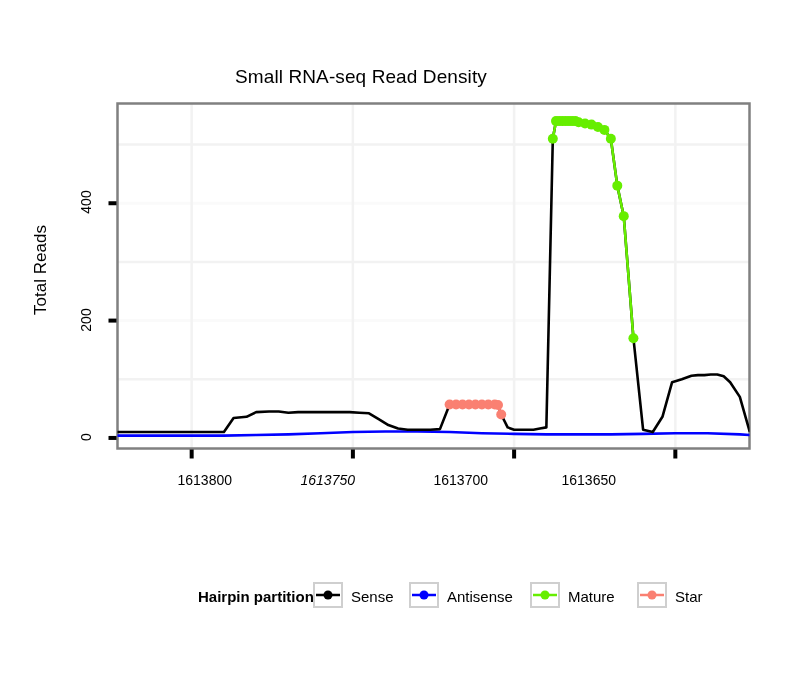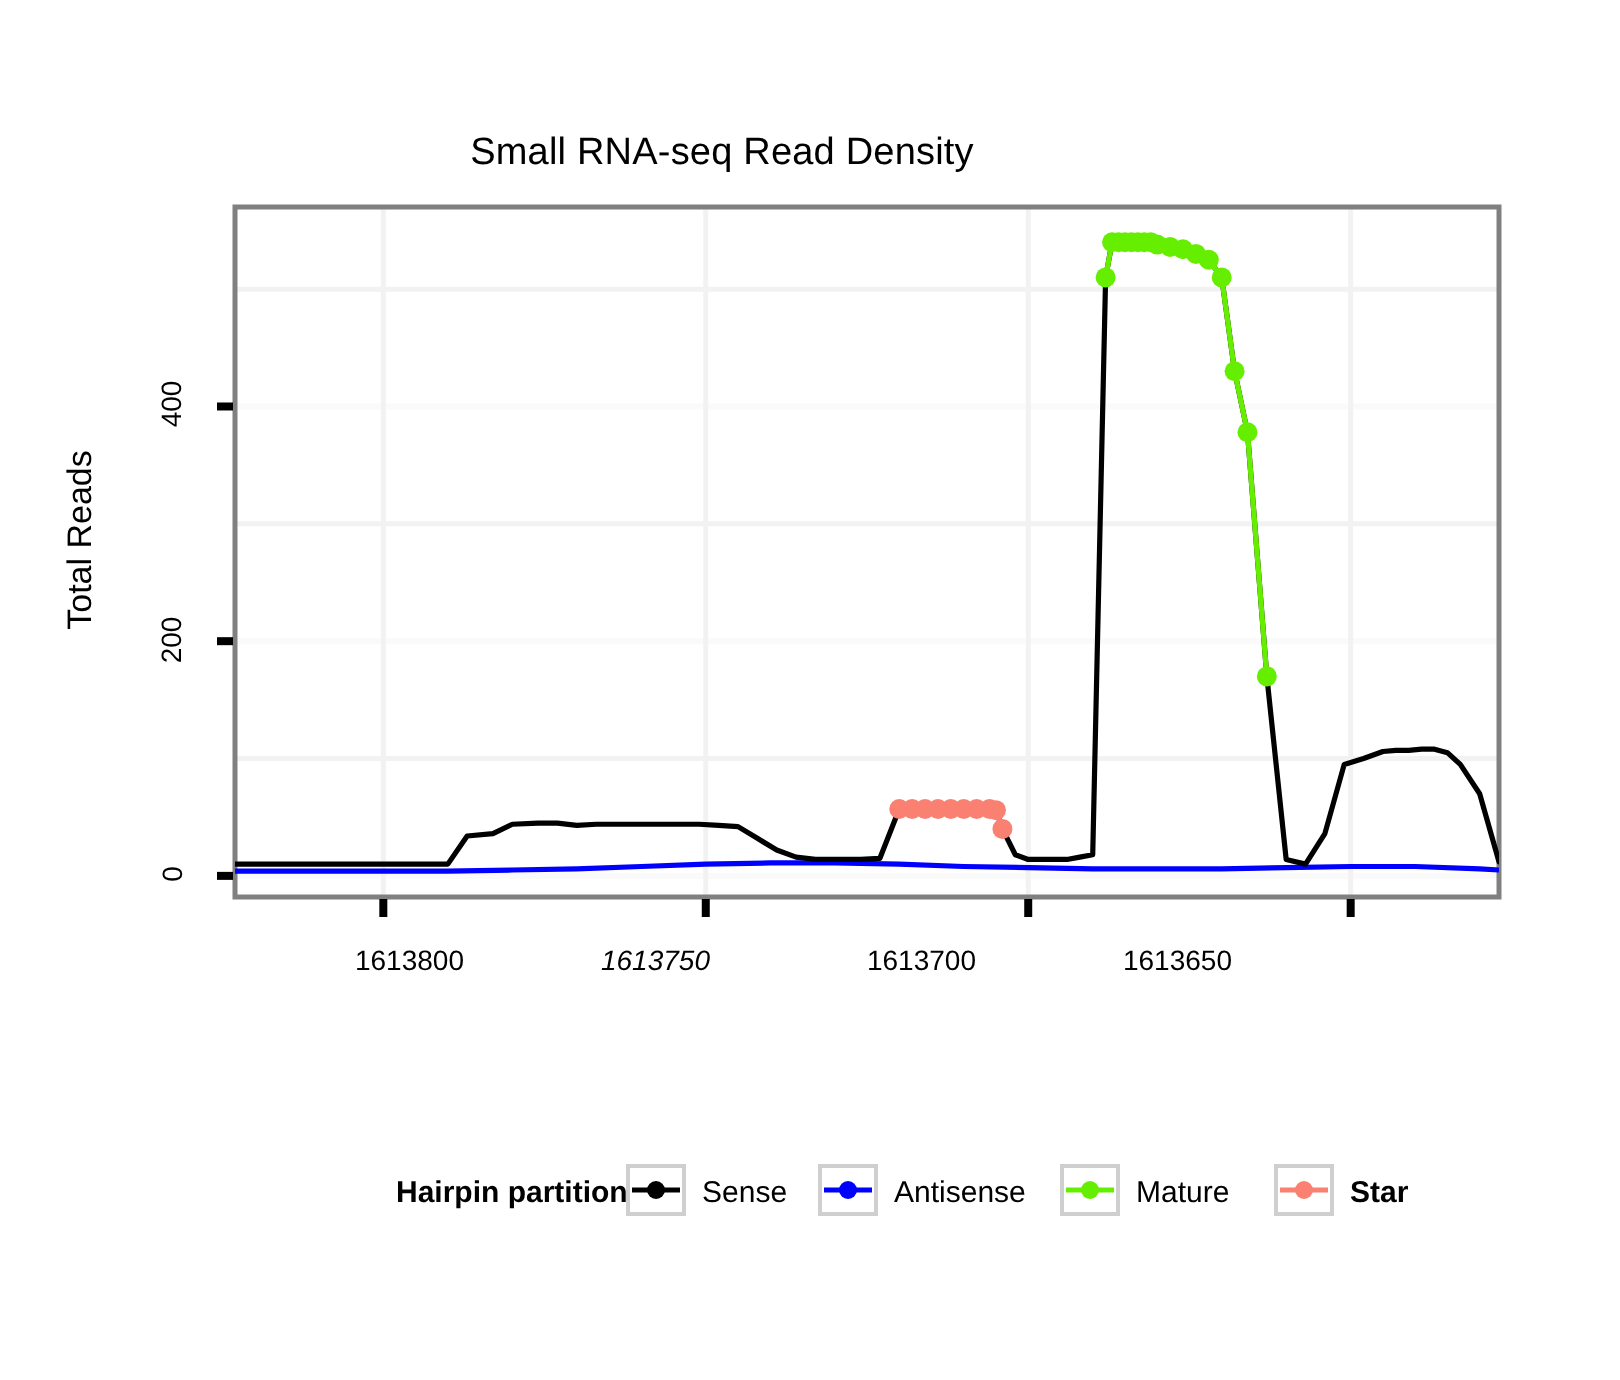--- a/index.html
+++ b/index.html
@@ -212,15 +212,15 @@
     </svg>
   </div>
   <div class="legend-label" style="left:568px;">Mature</div>
 
   <div class="legend-key" style="left:637px;">
     <svg width="26" height="22">
       <line x1="1" y1="11" x2="25" y2="11" stroke="#fa8072" stroke-width="2.5"></line>
       <circle cx="13" cy="11" r="4.5" fill="#fa8072"></circle>
     </svg>
   </div>
-  <div class="legend-label" style="left:675px;font-weight:bold;">Star</div>
+  <div class="legend-label" style="left:675px;">Star</div>
 
 </div>
 
 </body></html>

